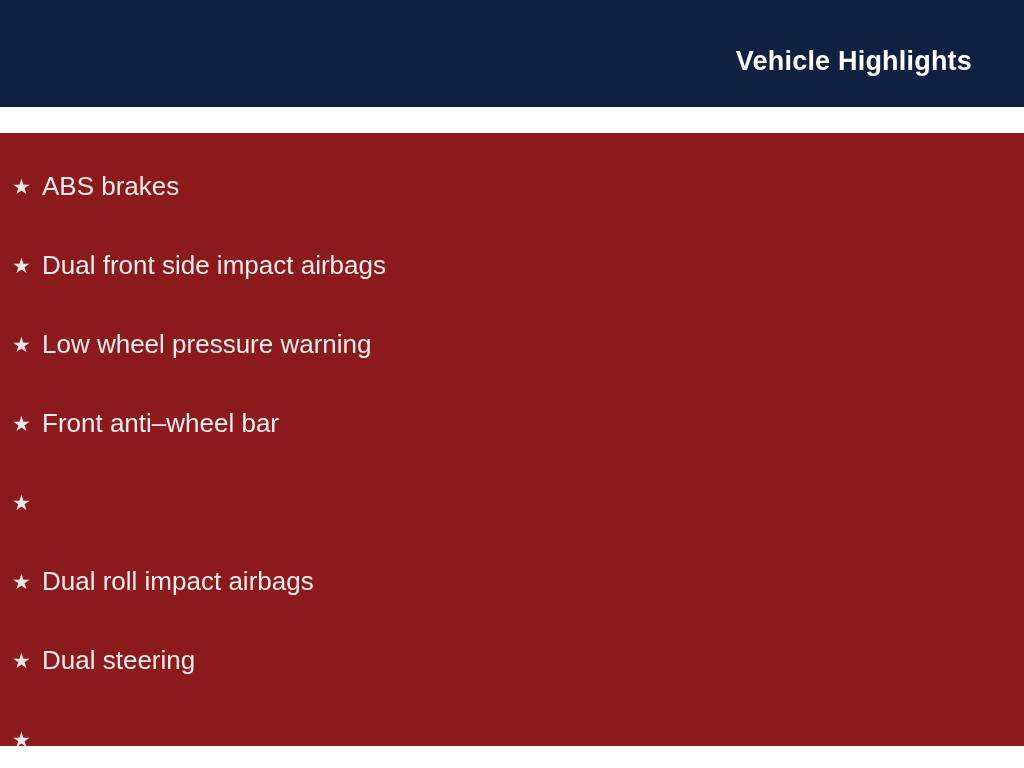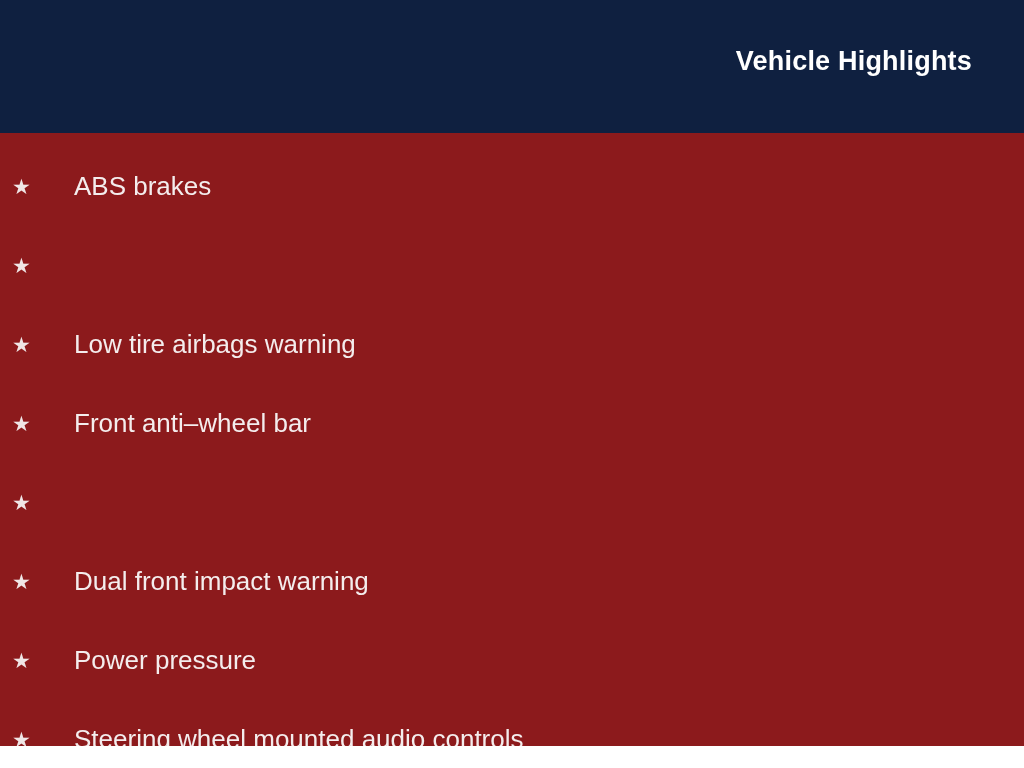--- a/index.html
+++ b/index.html
@@ -17,21 +17,21 @@
     position: relative;
     width: 1024px;
     height: 768px;
     background: #ffffff;
   }
   .header-band {
     position: absolute;
     top: 0;
     left: 0;
     width: 1024px;
-    height: 133px;
+    height: 107px;
     background: #0f2040;
     box-sizing: border-box;
   }
   .header-title {
     position: absolute;
     right: 52px;
     top: 46px;
     color: #ffffff;
     font-size: 27px;
     font-weight: bold;
@@ -77,21 +77,20 @@
     font-size: 21px;
     line-height: 1;
     text-align: left;
     flex: 0 0 30px;
   }
   .feature-text {
     color: #f4eded;
     font-size: 26px;
     line-height: 1.15;
     white-space: nowrap;
-    margin-left: 32px;
   }
 </style>
 </head>
 <body>
 
 <div class="slide">
 
   <div class="header-band">
     <div class="header-title">Vehicle Highlights</div>
   </div>
@@ -99,49 +98,49 @@
   <div class="body-band">
     <ul class="feature-list">
 
       <li class="feature-item">
         <span class="bullet-star">★</span>
         <span class="feature-text">ABS brakes</span>
       </li>
 
       <li class="feature-item">
         <span class="bullet-star">★</span>
+        <span class="feature-text">Dual front side impact airbags</span>
       </li>
 
       <li class="feature-item">
         <span class="bullet-star">★</span>
-        <span class="feature-text">Low tire airbags warning</span>
+        <span class="feature-text">Low wheel pressure warning</span>
       </li>
 
       <li class="feature-item">
         <span class="bullet-star">★</span>
         <span class="feature-text">Front anti–wheel bar</span>
       </li>
 
       <li class="feature-item">
         <span class="bullet-star">★</span>
       </li>
 
       <li class="feature-item">
         <span class="bullet-star">★</span>
-        <span class="feature-text">Dual front impact warning</span>
+        <span class="feature-text">Dual roll impact airbags</span>
       </li>
 
       <li class="feature-item">
         <span class="bullet-star">★</span>
-        <span class="feature-text">Power pressure</span>
+        <span class="feature-text">Dual steering</span>
       </li>
 
       <li class="feature-item">
         <span class="bullet-star">★</span>
-        <span class="feature-text">Steering wheel mounted audio controls</span>
       </li>
 
     </ul>
   </div>
 
   <div class="footer-band"></div>
 
 </div>
 
 </body></html>

